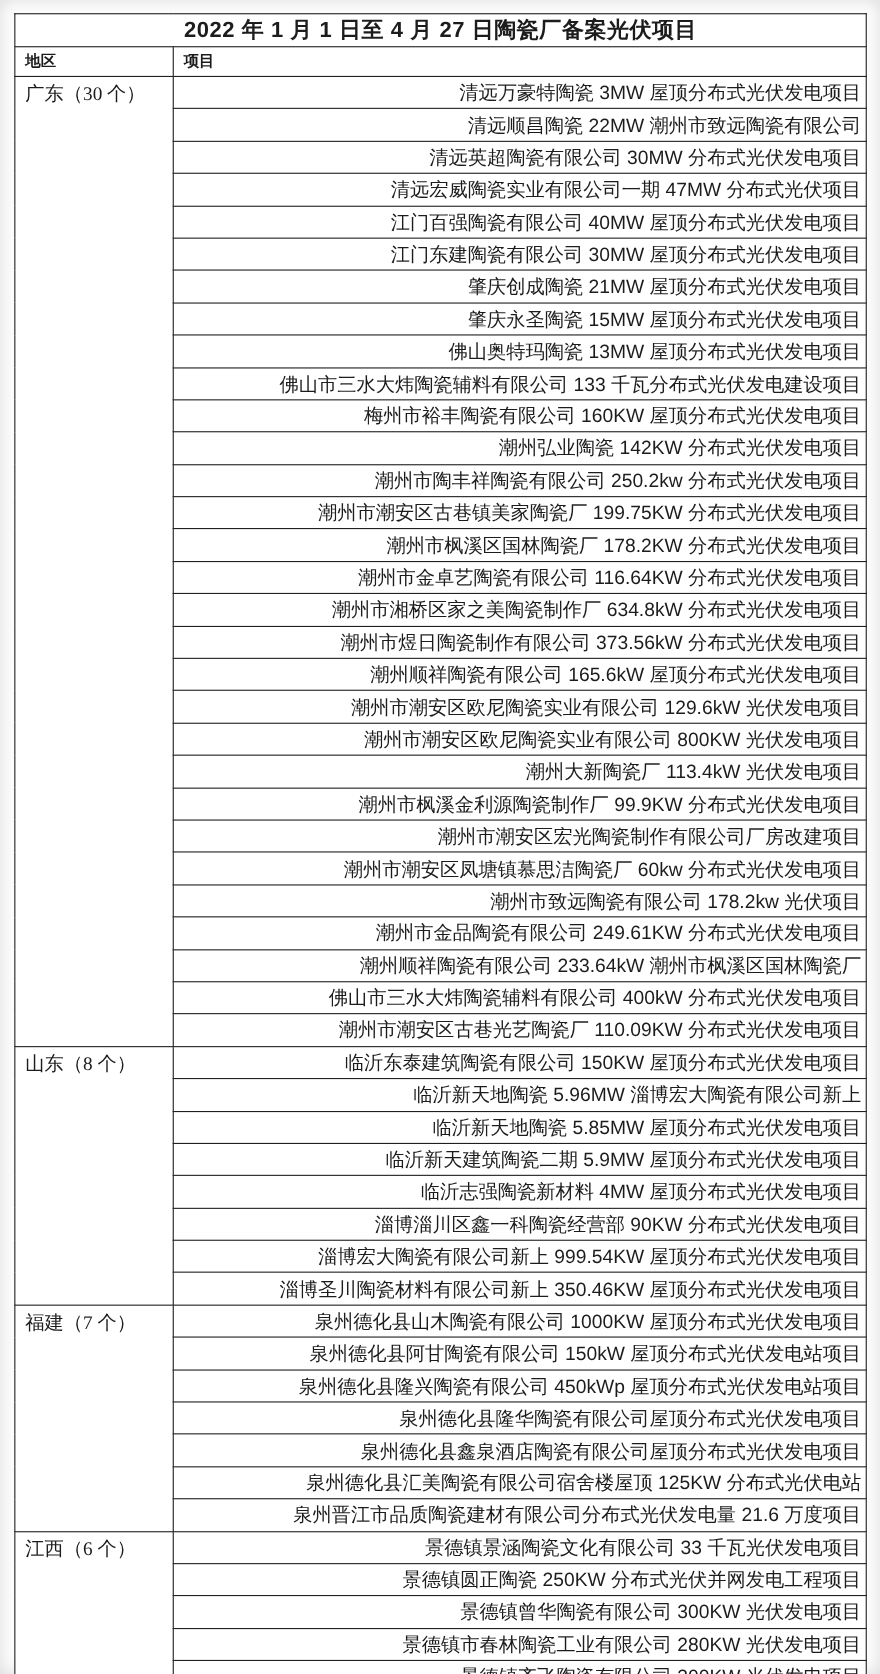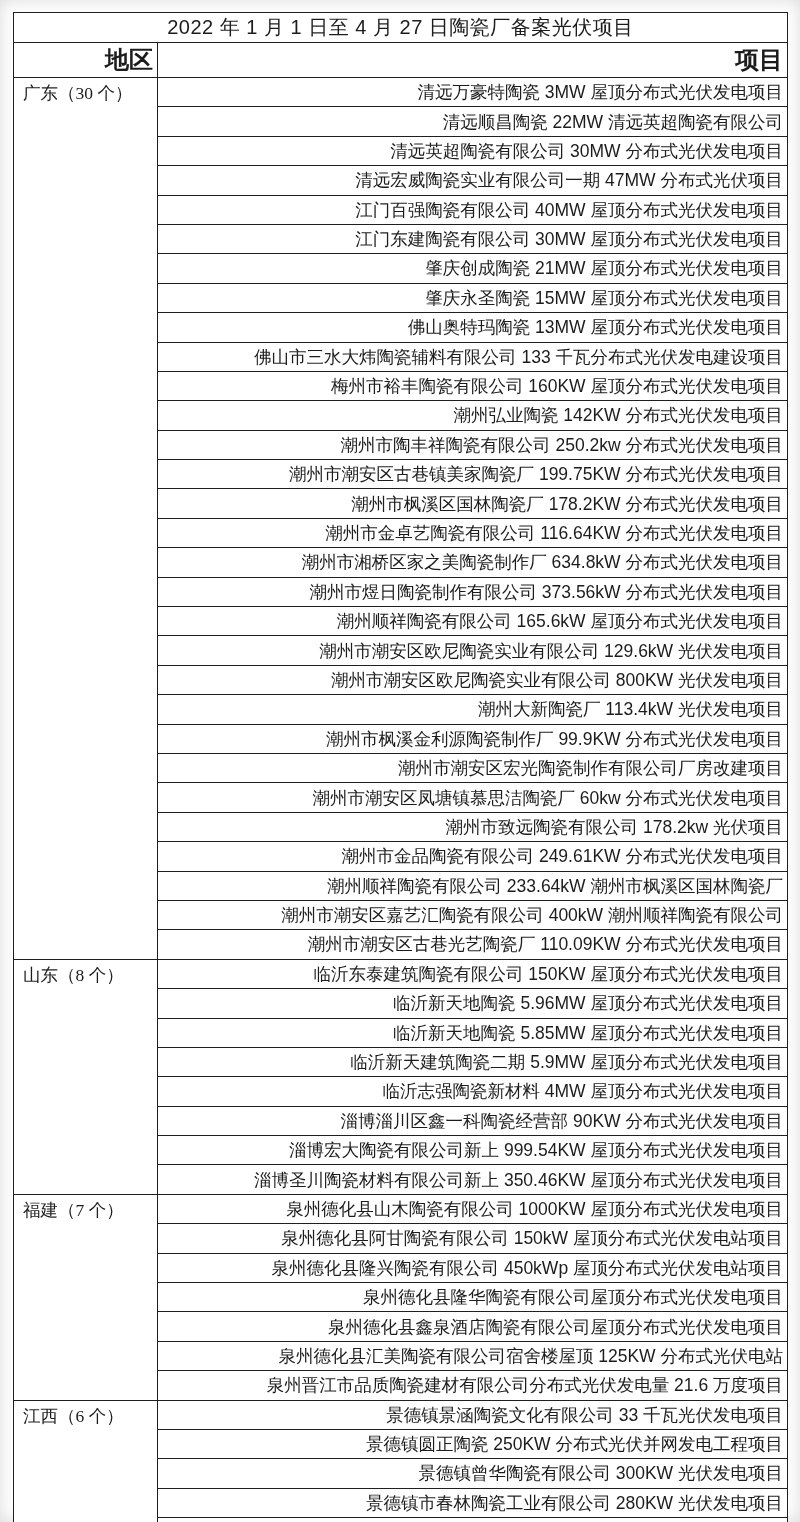--- a/index.html
+++ b/index.html
@@ -27,30 +27,30 @@
     color: #1c1c1c;
   }
   table.report col.c-region { width: 144px; }
   table.report th, table.report td {
     border: 1.5px solid #1f1f1f;
     margin: 0;
   }
   th.title-cell {
     height: 26px;
     font-size: 20px;
-    font-weight: normal;
+    font-weight: bold;
     text-align: center;
     padding: 1px 4px;
     letter-spacing: 0.5px;
   }
   th.header-cell {
     height: 24px;
-    font-size: 24px;
+    font-size: 14px;
     font-weight: bold;
-    text-align: right;
+    text-align: left;
     padding: 1px 4px 1px 9px;
   }
   td.region-cell {
     vertical-align: top;
     font-size: 17.5px;
     padding: 3px 4px 0 9px;
     white-space: nowrap;
     overflow: hidden;
     font-family: Liberation Serif, serif;
   }
@@ -81,21 +81,21 @@
         <th class="header-cell">地区</th>
         <th class="header-cell">项目</th>
       </tr>
     </thead>
     <tbody>
         <tr>
           <td class="region-cell" rowspan="30">广东（30 个）</td>
           <td class="project-cell">清远万豪特陶瓷 3MW 屋顶分布式光伏发电项目</td>
         </tr>
         <tr>
-          <td class="project-cell">清远顺昌陶瓷 22MW 清远英超陶瓷有限公司</td>
+          <td class="project-cell">清远顺昌陶瓷 22MW 潮州市致远陶瓷有限公司</td>
         </tr>
         <tr>
           <td class="project-cell">清远英超陶瓷有限公司 30MW 分布式光伏发电项目</td>
         </tr>
         <tr>
           <td class="project-cell">清远宏威陶瓷实业有限公司一期 47MW 分布式光伏项目</td>
         </tr>
         <tr>
           <td class="project-cell">江门百强陶瓷有限公司 40MW 屋顶分布式光伏发电项目</td>
         </tr>
@@ -162,31 +162,31 @@
         <tr>
           <td class="project-cell">潮州市致远陶瓷有限公司 178.2kw 光伏项目</td>
         </tr>
         <tr>
           <td class="project-cell">潮州市金品陶瓷有限公司 249.61KW 分布式光伏发电项目</td>
         </tr>
         <tr>
           <td class="project-cell">潮州顺祥陶瓷有限公司 233.64kW 潮州市枫溪区国林陶瓷厂</td>
         </tr>
         <tr>
-          <td class="project-cell">潮州市潮安区嘉艺汇陶瓷有限公司 400kW 潮州顺祥陶瓷有限公司</td>
+          <td class="project-cell">佛山市三水大炜陶瓷辅料有限公司 400kW 分布式光伏发电项目</td>
         </tr>
         <tr>
           <td class="project-cell">潮州市潮安区古巷光艺陶瓷厂 110.09KW 分布式光伏发电项目</td>
         </tr>
         <tr>
           <td class="region-cell" rowspan="8">山东（8 个）</td>
           <td class="project-cell">临沂东泰建筑陶瓷有限公司 150KW 屋顶分布式光伏发电项目</td>
         </tr>
         <tr>
-          <td class="project-cell">临沂新天地陶瓷 5.96MW 屋顶分布式光伏发电项目</td>
+          <td class="project-cell">临沂新天地陶瓷 5.96MW 淄博宏大陶瓷有限公司新上</td>
         </tr>
         <tr>
           <td class="project-cell">临沂新天地陶瓷 5.85MW 屋顶分布式光伏发电项目</td>
         </tr>
         <tr>
           <td class="project-cell">临沂新天建筑陶瓷二期 5.9MW 屋顶分布式光伏发电项目</td>
         </tr>
         <tr>
           <td class="project-cell">临沂志强陶瓷新材料 4MW 屋顶分布式光伏发电项目</td>
         </tr>

